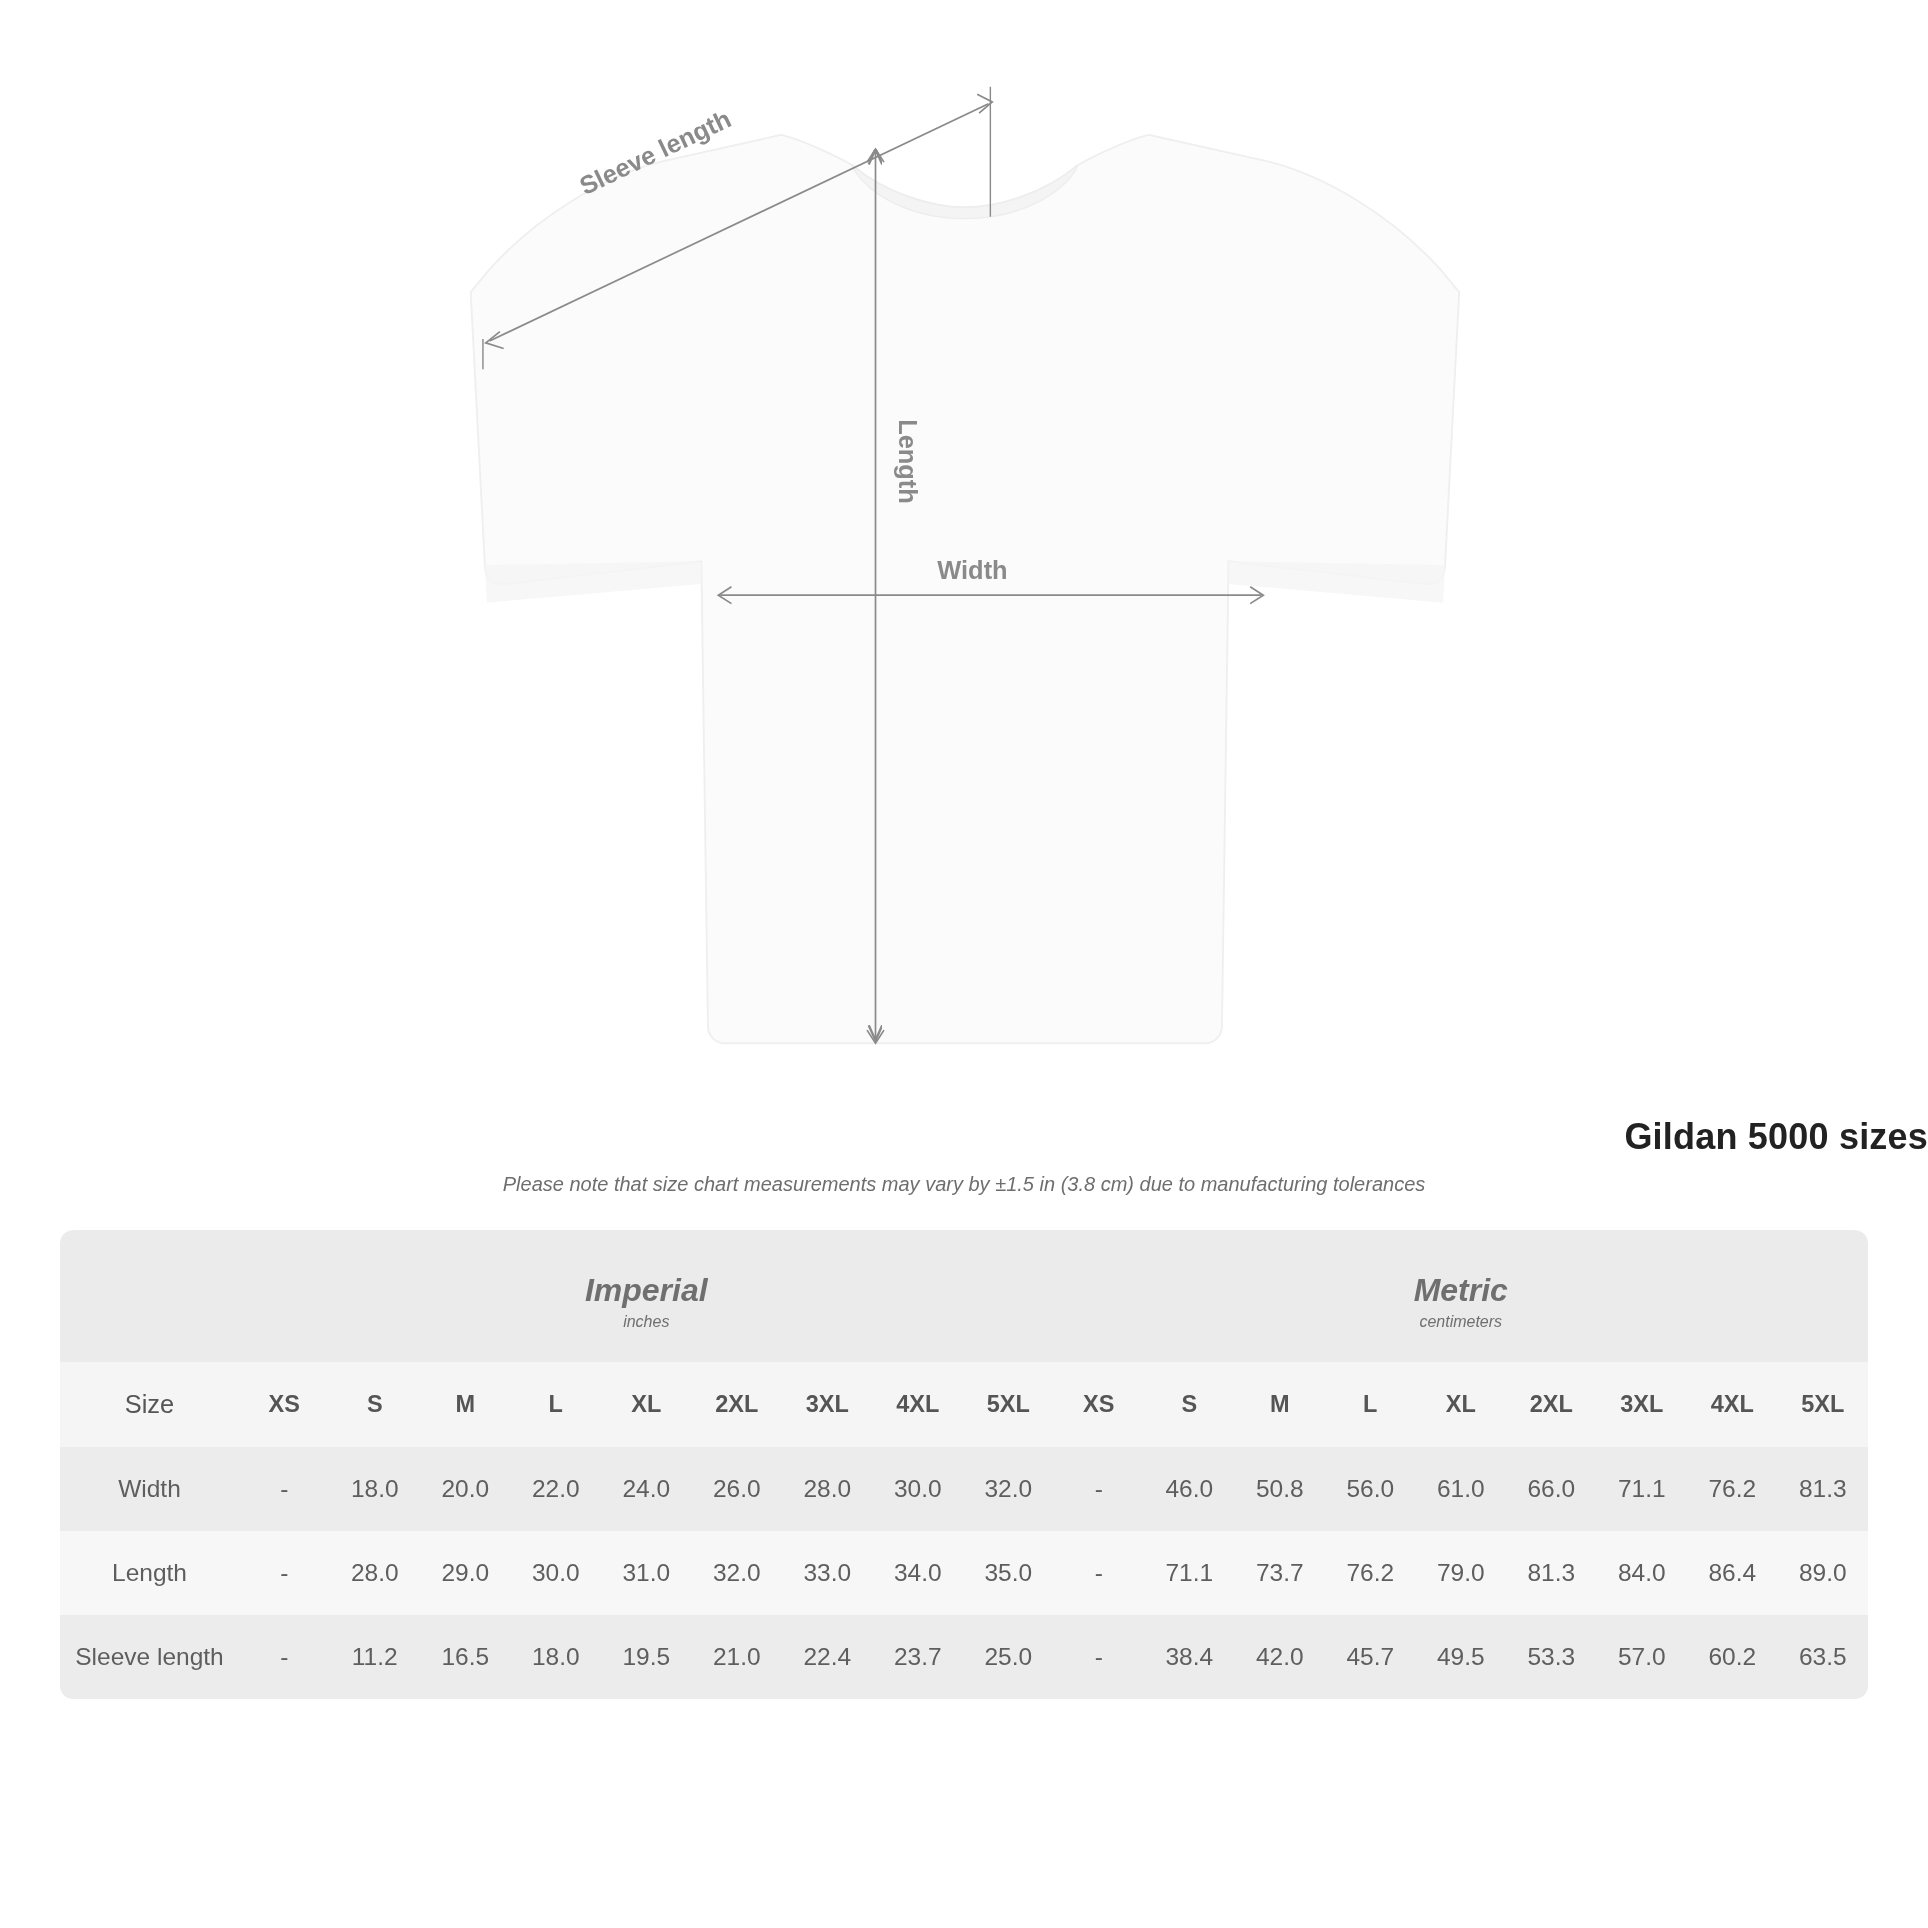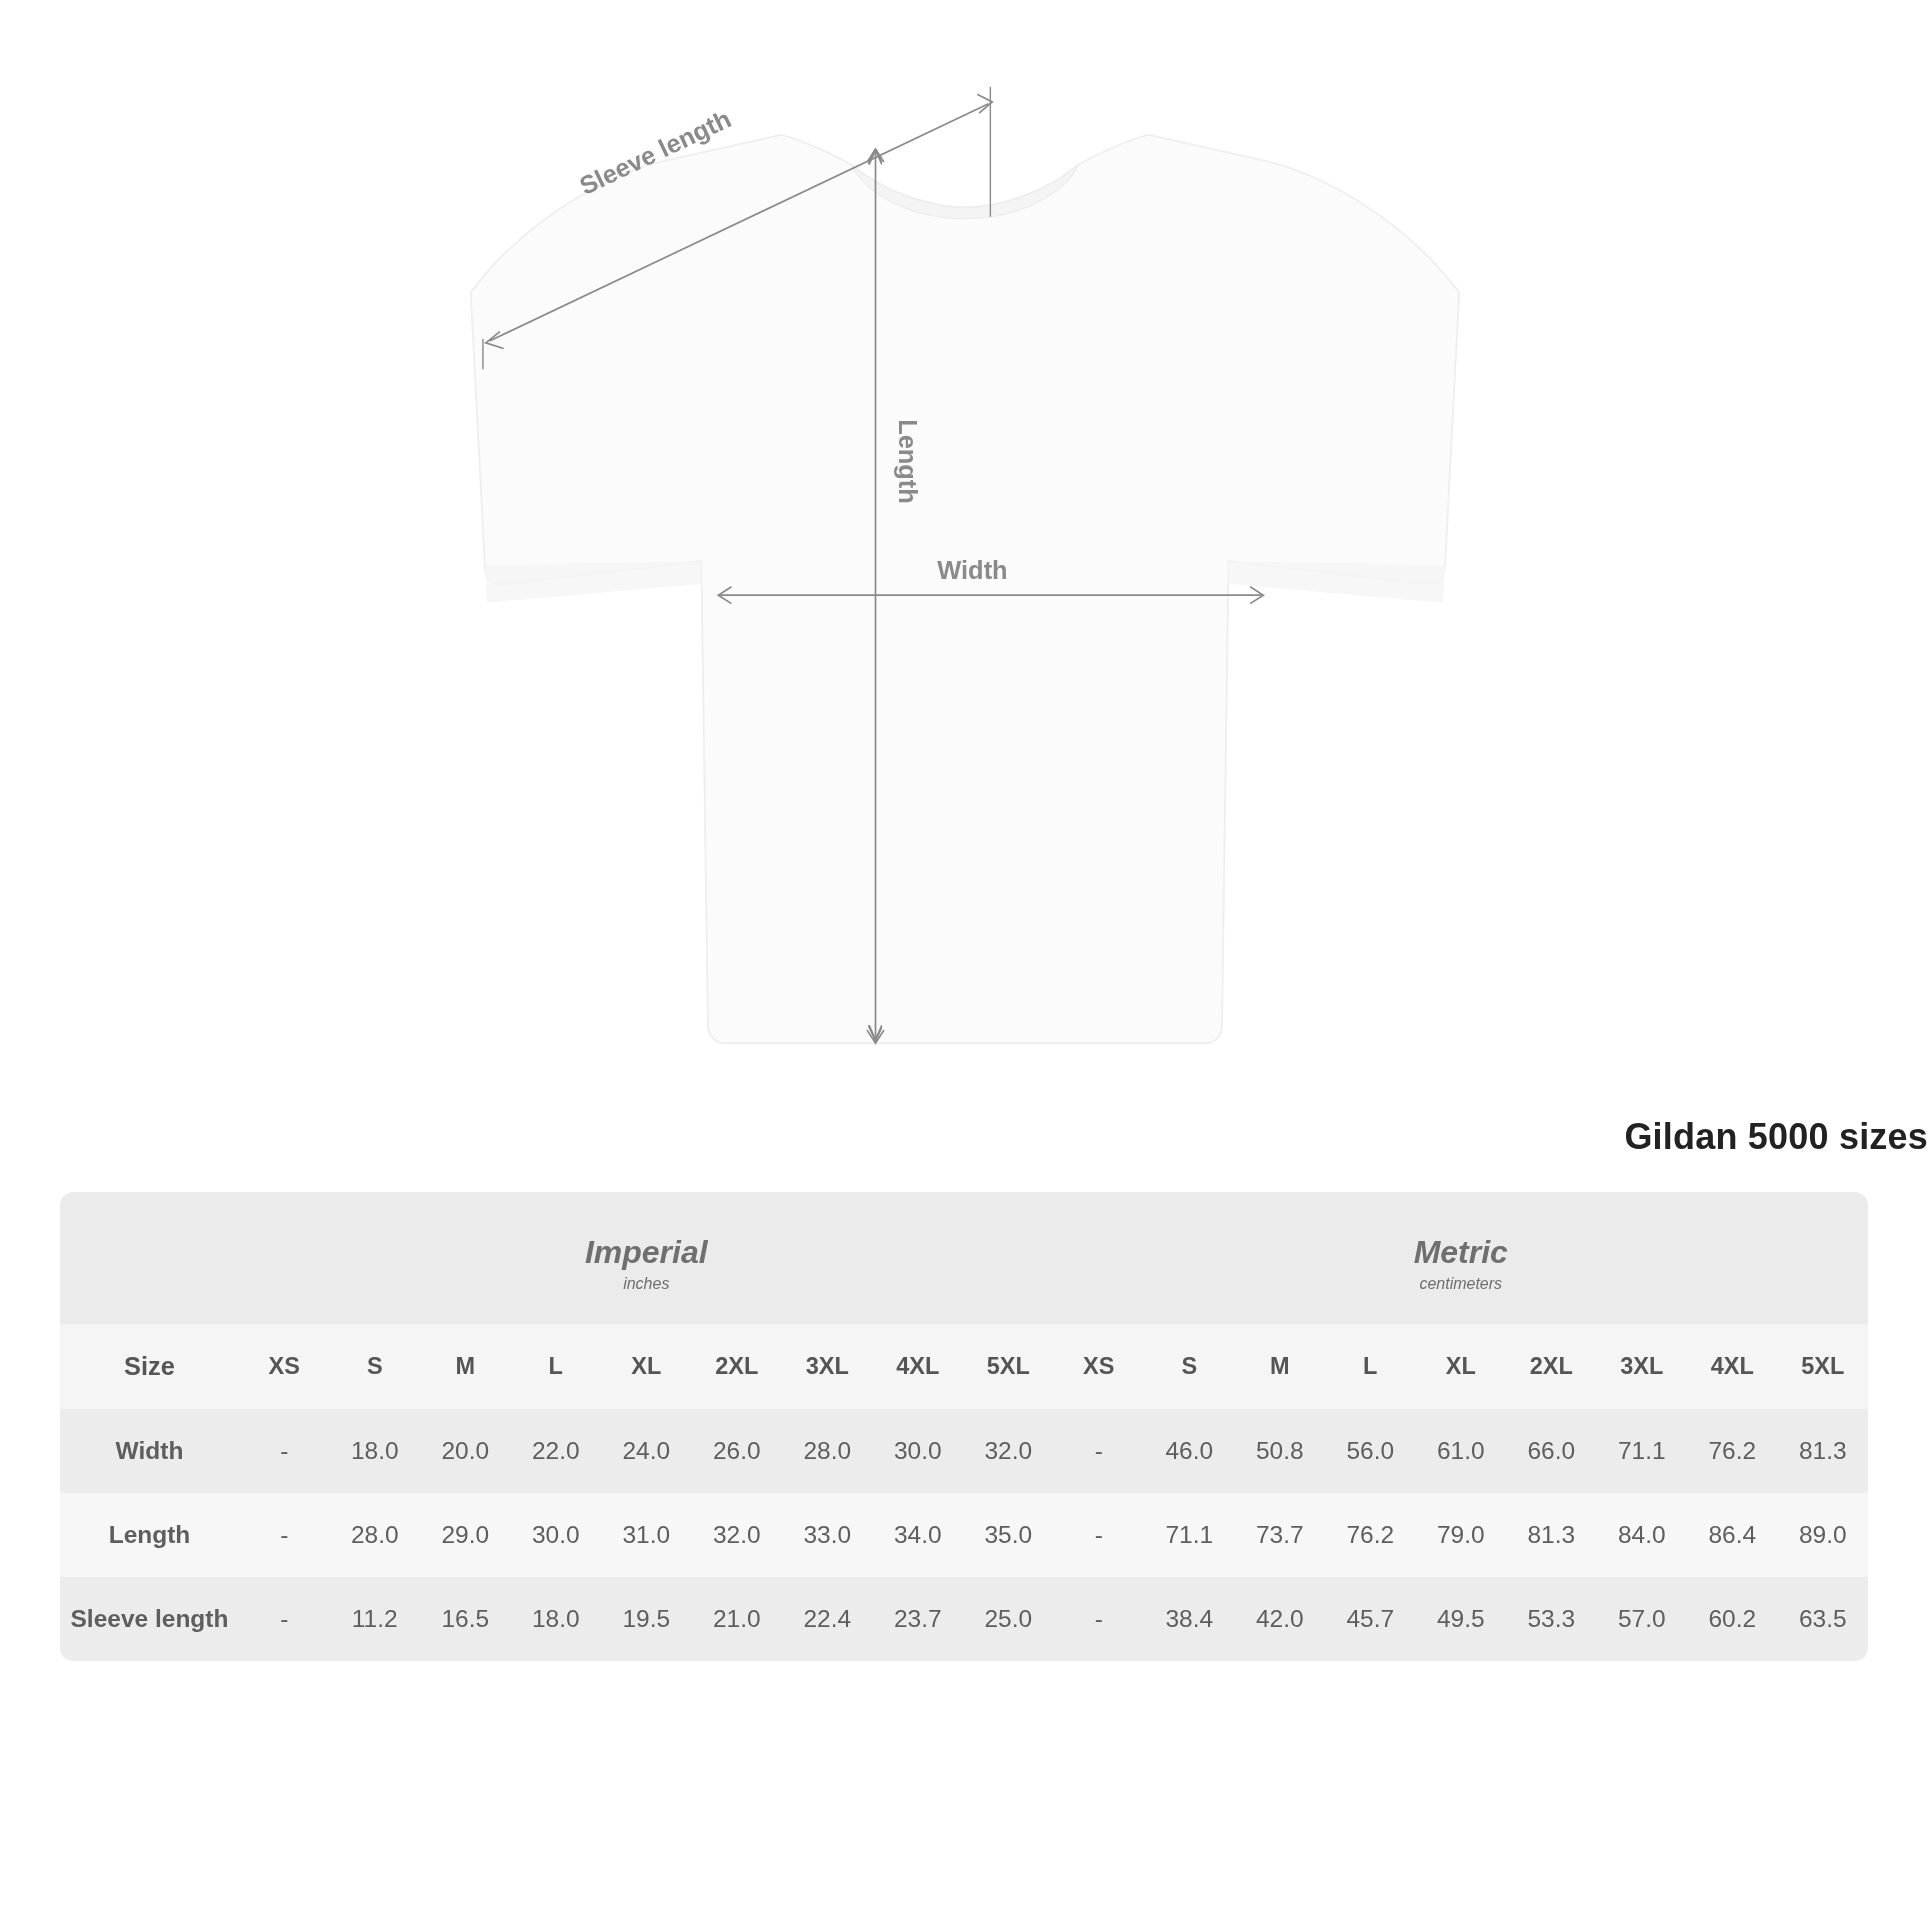--- a/index.html
+++ b/index.html
@@ -96,21 +96,21 @@
 
   
   tr.data-row td {
     padding: 28px 0;
     font-size: 24.5px;
     color: #5e5e5e;
   }
   tr.row-shade td { background: #ececec; }
   tr.row-plain td { background: #f7f7f7; }
   td.rowlabel {
-    font-weight: bold;
+    font-weight: normal;
     color: #4e4e4e;
   }
 
   .rowlabel-col { width: 179px; }
 </style>
 </head>
 <body>
 
 <div class="page">
 
@@ -177,20 +177,21 @@
         <path d="M531,352 L516,364 L535,370"></path>
         <path d="M1038,100 L1054,108 L1040,120"></path>
         <line x1="1052" y1="92" x2="1052" y2="230" stroke-width="1.5"></line>
         <line x1="513" y1="360" x2="513" y2="392" stroke-width="1.5"></line>
       </g>
       <text x="700" y="170" transform="rotate(-25.5 700 170)" font-family="Liberation Sans, sans-serif" font-size="27" font-weight="bold" fill="#8a8a8a" text-anchor="middle">Sleeve length</text>
     </svg>
   </div>
 
   <h1 class="chart-title">Gildan 5000 sizes</h1>
+  <p class="chart-note">Please note that size chart measurements may vary by ±1.5 in (3.8 cm) due to manufacturing tolerances</p>
 
   <div class="table-wrap">
     <table class="size-table">
       <colgroup>
         <col class="rowlabel-col">
         <col span="18">
       </colgroup>
       <tbody>
         <tr class="unit-band">
           <td class="band-round-l"></td>

